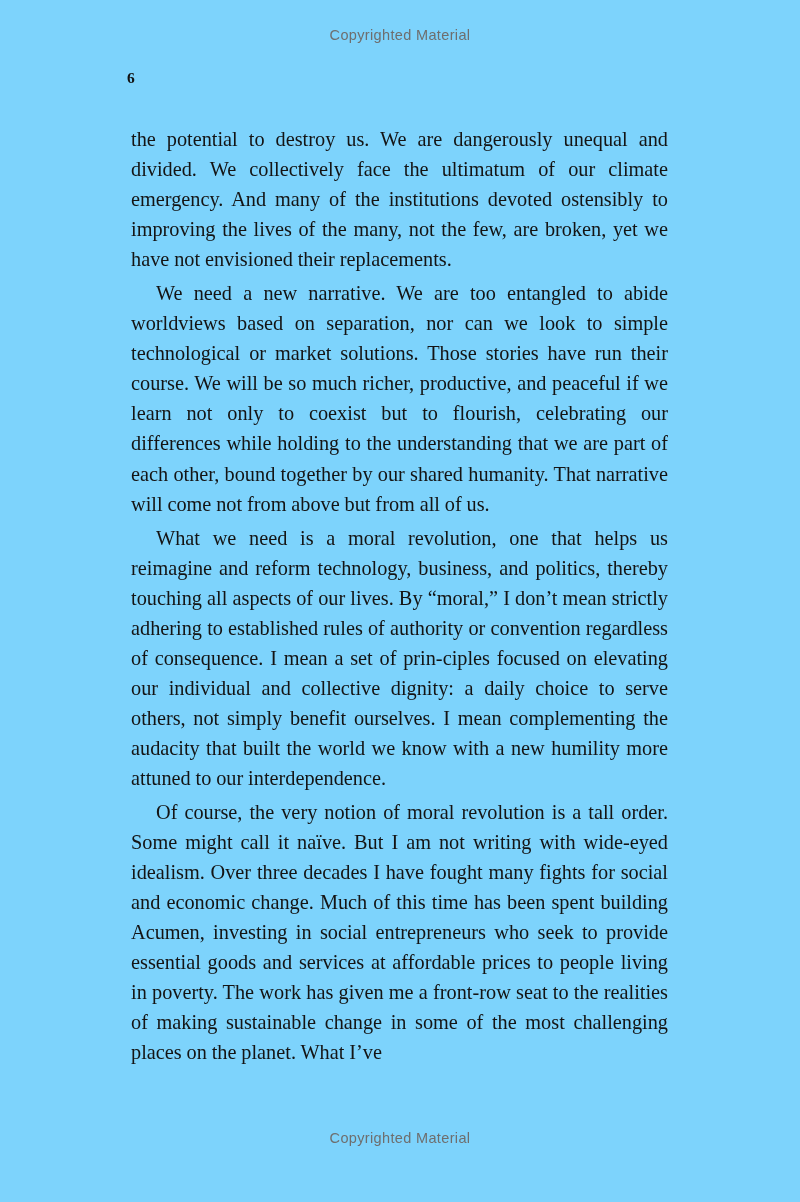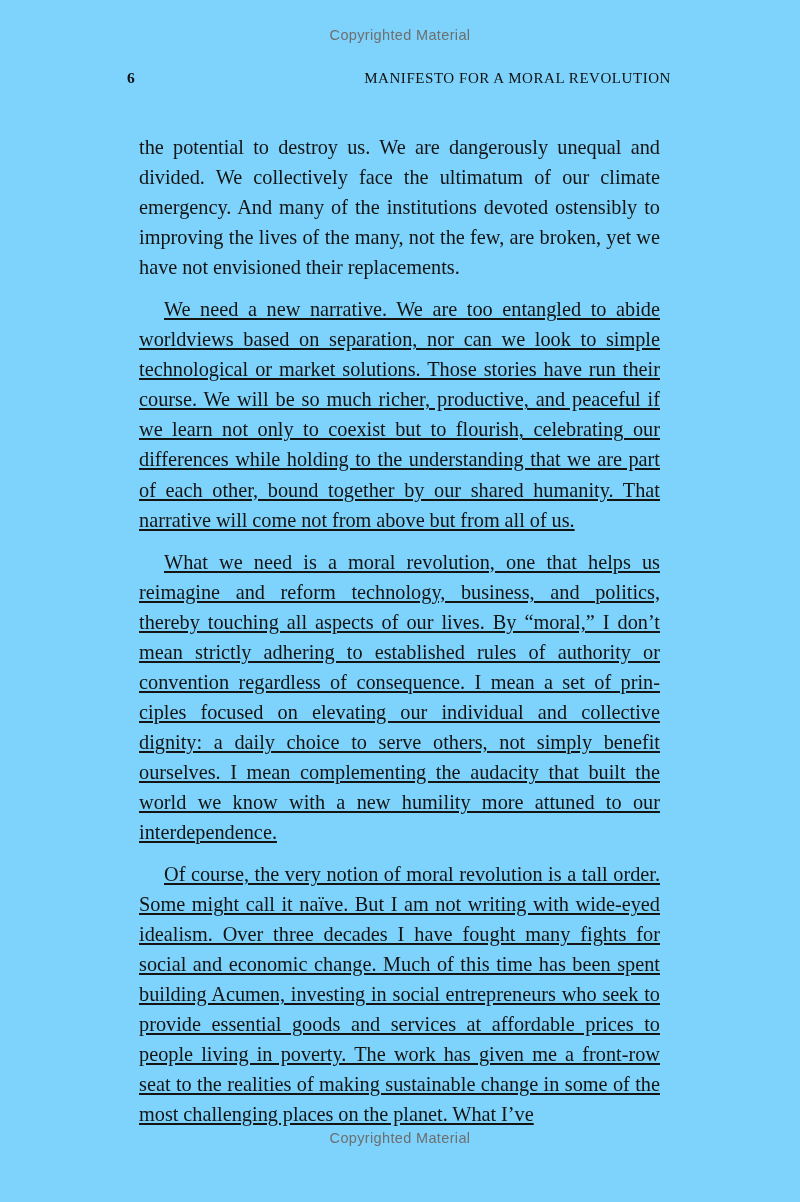--- a/index.html
+++ b/index.html
@@ -66,44 +66,42 @@
   }
 
   
   .text-block {
     position: absolute;
     top: 120px;
     left: 127px;
     width: 545px;
   }
   .para {
-    margin: 12px;
+    margin: 4px;
     font-size: 20.3px;
     line-height: 30.05px;
     text-align: justify;
     text-justify: inter-word;
     hyphens: manual;
     color: #141414;
     word-spacing: -0.2px;
   }
   .para + .para {
     text-indent: 25px;
-    text-decoration: underline;
   }
 </style>
 </head>
 <body>
 
 <div class="page">
 
   <div class="watermark watermark-top">Copyrighted Material</div>
 
   <div class="running-head">
     <span class="folio">6</span>
-    <span class="head-title">MANIFESTO FOR A MORAL REVOLUTION</span>
   </div>
 
   <div class="text-block">
     <p class="para">the potential to destroy us. We are dangerously unequal and divided. We collectively face the ultimatum of our climate emergency. And many of the institutions devoted ostensibly to improving the lives of the many, not the few, are broken, yet we have not envisioned their replacements.</p>
     <p class="para">We need a new narrative. We are too entangled to abide worldviews based on separation, nor can we look to simple technological or market solutions. Those stories have run their course. We will be so much richer, productive, and peaceful if we learn not only to coexist but to flourish, celebrating our differences while holding to the understanding that we are part of each other, bound together by our shared humanity. That narrative will come not from above but from all of us.</p>
     <p class="para">What we need is a moral revolution, one that helps us reimagine and reform technology, business, and politics, thereby touching all aspects of our lives. By “moral,” I don’t mean strictly adhering to established rules of authority or convention regardless of consequence. I mean a set of prin-ciples focused on elevating our individual and collective dignity: a daily choice to serve others, not simply benefit ourselves. I mean complementing the audacity that built the world we know with a new humility more attuned to our interdependence.</p>
     <p class="para">Of course, the very notion of moral revolution is a tall order. Some might call it naïve. But I am not writing with wide-eyed idealism. Over three decades I have fought many fights for social and economic change. Much of this time has been spent building Acumen, investing in social entrepreneurs who seek to provide essential goods and services at affordable prices to people living in poverty. The work has given me a front-row seat to the realities of making sustainable change in some of the most challenging places on the planet. What I’ve</p>
   </div>
 
   <div class="watermark watermark-bottom">Copyrighted Material</div>

